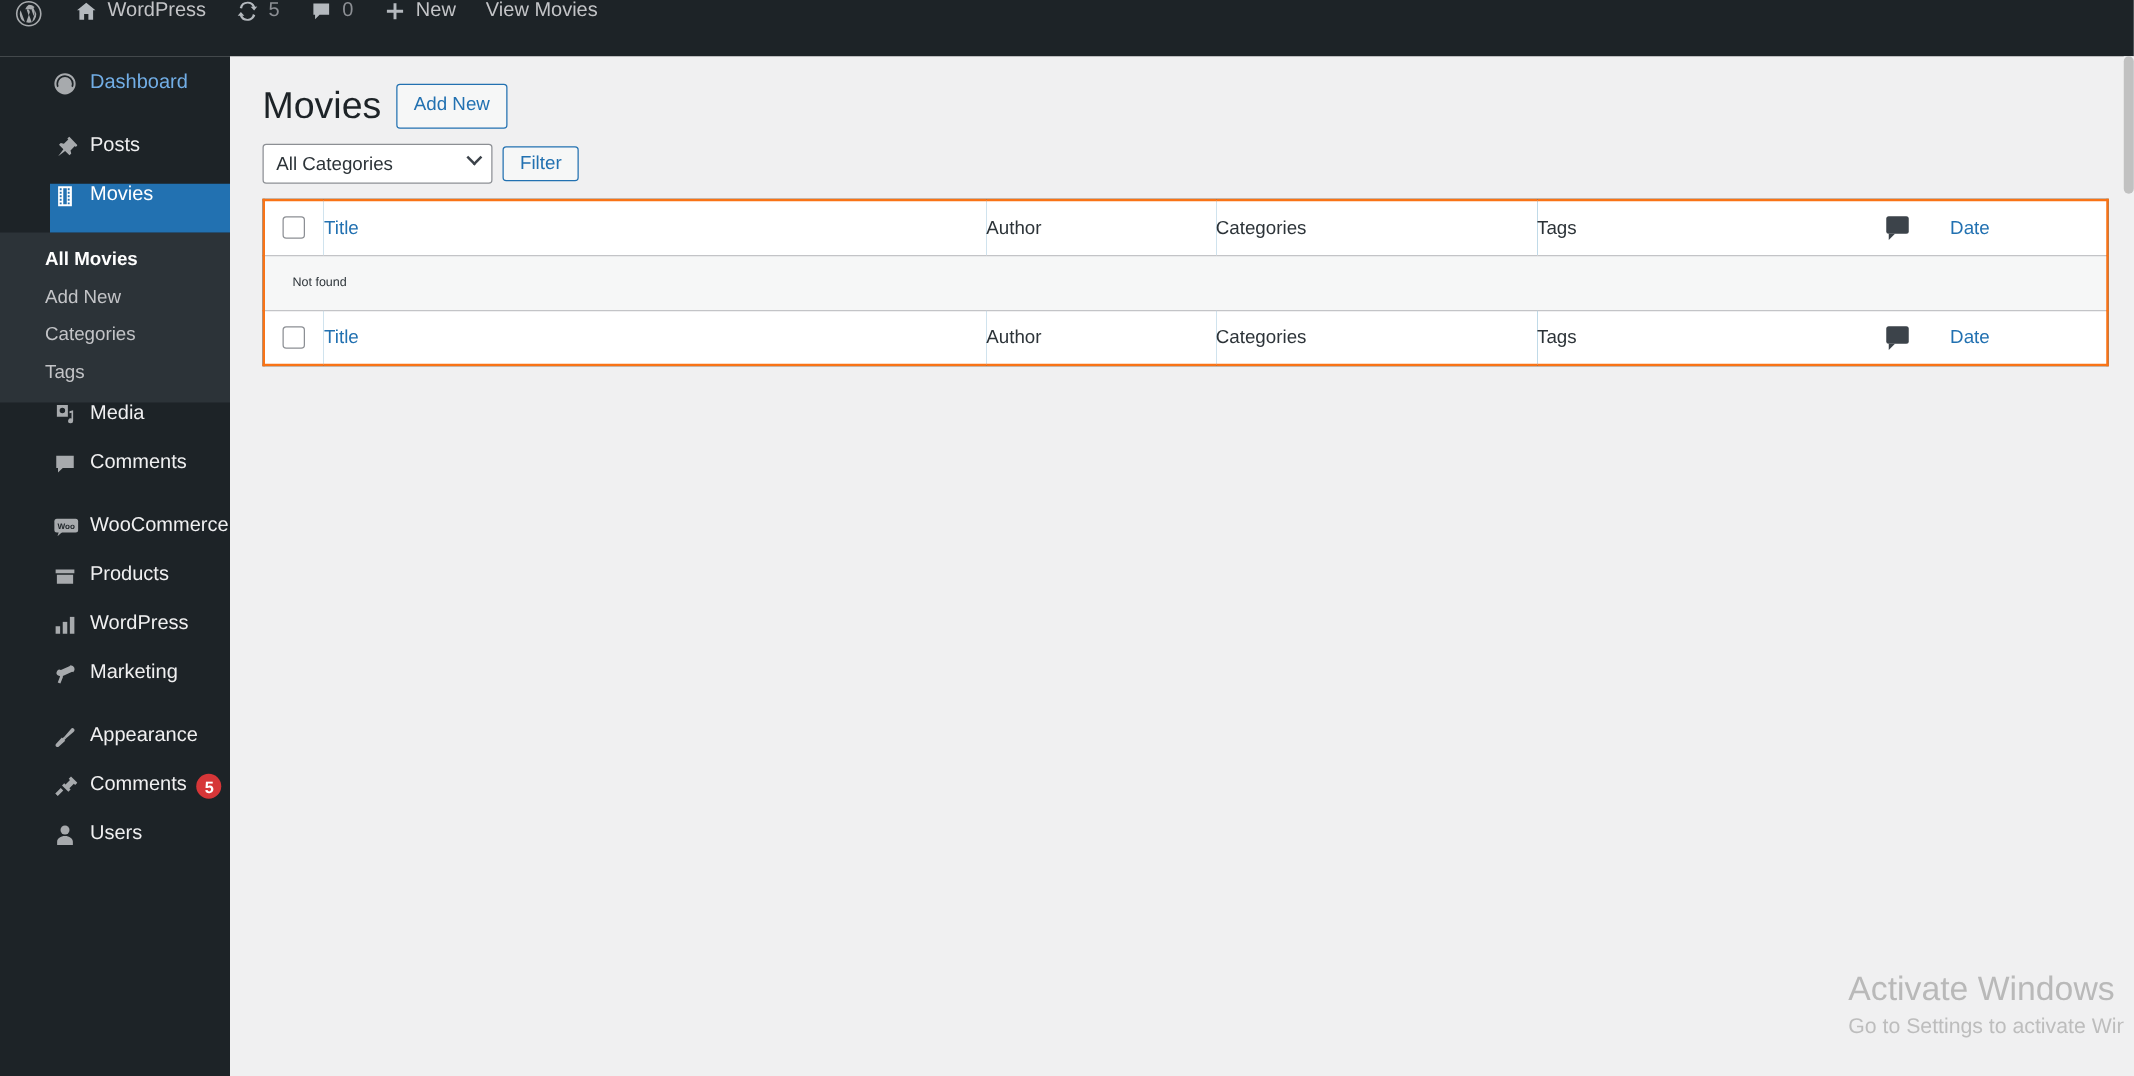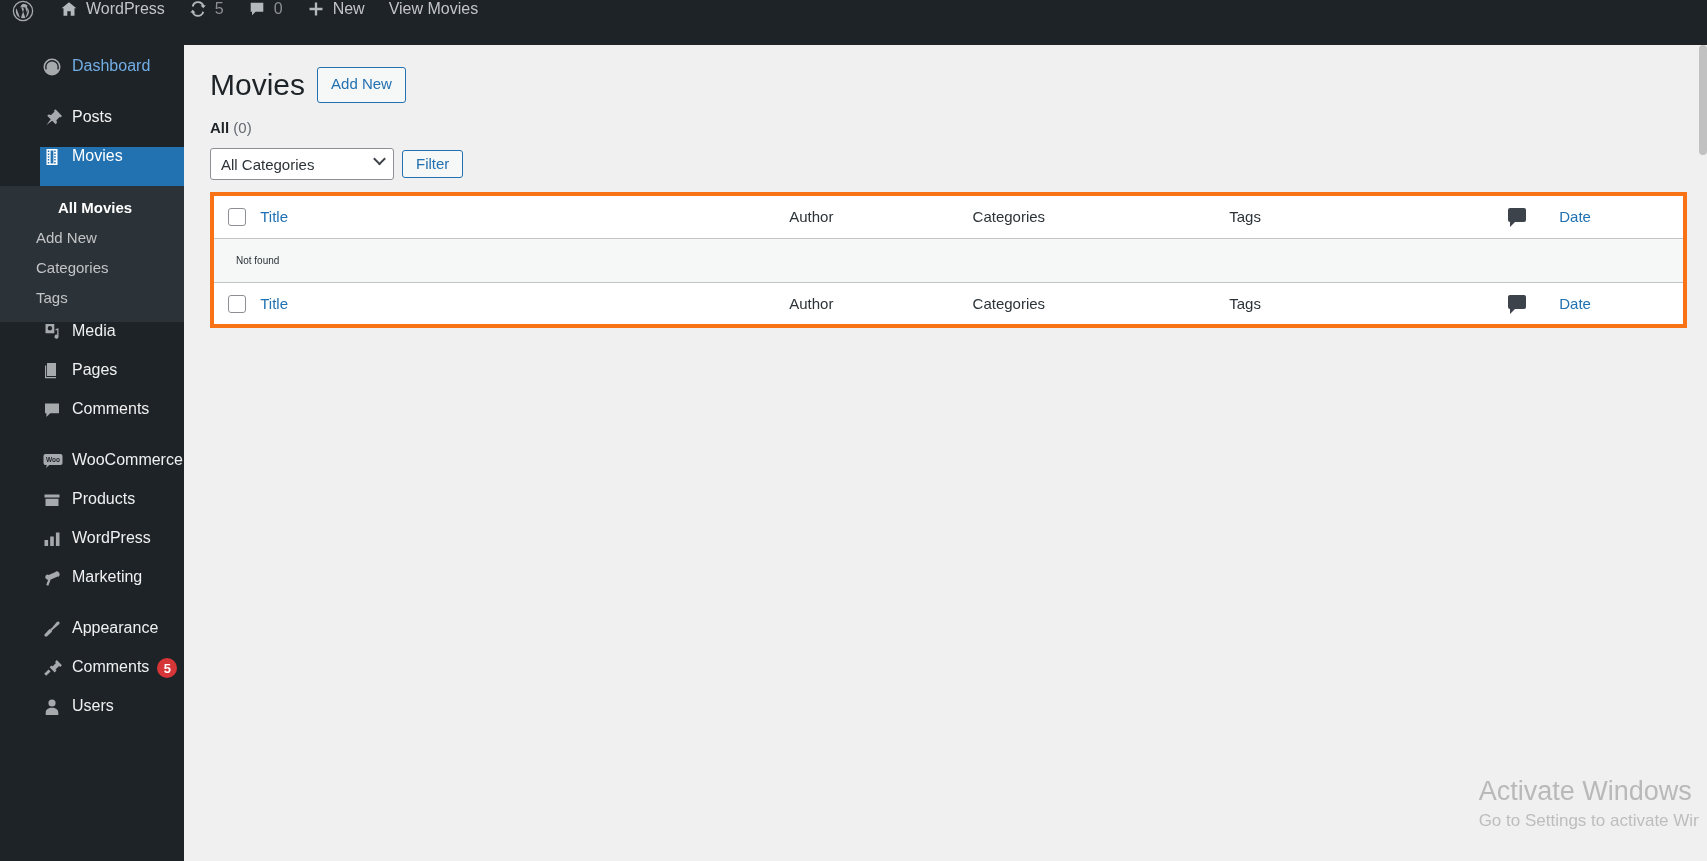--- a/index.html
+++ b/index.html
@@ -67,21 +67,21 @@
   }
   .menu-sep { height: 12px; }
   .submenu { background: #2c3338; padding: 7px 0 9px 0; }
   .submenu-item {
     display: block;
     padding: 6px 0 7px 36px;
     font-size: 15px;
     color: #c3c4c7;
     cursor: pointer;
   }
-  .submenu-item.current { color: #fff; font-weight: 700; margin-left: 22px; }
+  .submenu-item.current { color: #fff; font-weight: 700; }
 
   .badge {
     display: inline-flex; align-items: center; justify-content: center;
     min-width: 20px; height: 20px;
     margin-left: 8px; padding: 0 6px;
     border-radius: 10px;
     background: #d63638; color: #fff;
     font-size: 13px; font-weight: 600;
   }
 
@@ -145,21 +145,21 @@
     padding: 4px 13px 5px;
     border: 1px solid #2271b1; border-radius: 3px;
     background: #f6f7f7; color: #2271b1;
     cursor: pointer;
   }
 
   
   .wp-list-table {
     margin: 12px 0 0 26px;
     width: 1477px;
-    border: 4px solid #f97316;
+    border: 2px solid #f97316;
     border-radius: 0;
     background: #0369a1;
     border-collapse: collapse;
   }
   .wp-list-table tr { height: 44px; }
   .wp-list-table th {
     text-align: left;
     font-weight: 400;
     font-size: 15px;
     color: #2c3338;
@@ -328,28 +328,20 @@
 
   <div class="menu-item">
     <span class="mi-ico">
       <svg width="20" height="20" viewBox="0 0 20 20" fill="#a7aaad">
         <path d="M12.3 2H3.5v9.3h8.8V2zM7.9 4.1a2.2 2.2 0 1 1 0 4.4 2.2 2.2 0 0 1 0-4.4zM16.5 6.2v8.5a2 2 0 1 1-1.3-1.9V8.1l-1.6.5V6.9l2.9-.7z"></path>
       </svg>
     </span>
     <span class="mi-label">Media</span>
   </div>
 
-  <div class="menu-item">
-    <span class="mi-ico">
-      <svg width="20" height="20" viewBox="0 0 20 20" fill="#a7aaad">
-        <path d="M5 2h9v13H5V2zm-2 2.5h1.2V16H14v1.2H3V4.5z"></path>
-      </svg>
-    </span>
-    <span class="mi-label">Pages</span>
-  </div>
 
   <div class="menu-item">
     <span class="mi-ico">
       <svg width="20" height="20" viewBox="0 0 20 20" fill="#a7aaad">
         <path d="M3 3.5h14v9.8H8.2L4.4 17v-3.7H3V3.5z"></path>
       </svg>
     </span>
     <span class="mi-label">Comments</span>
   </div>
 
@@ -430,24 +422,20 @@
 
 </div>
 
 <div id="content">
 
   <div class="page-head">
     <span class="page-title">Movies</span>
     <span class="btn-add">Add New</span>
   </div>
 
-  <div class="subsubsub">
-    <span class="cur">All</span>
-    <span class="cnt">(0)</span>
-  </div>
 
   <div class="tablenav">
     <div class="select-box">
       <span>All Categories</span>
       <span class="chev"></span>
     </div>
     <span class="btn-filter">Filter</span>
   </div>
 
   <table class="wp-list-table">

